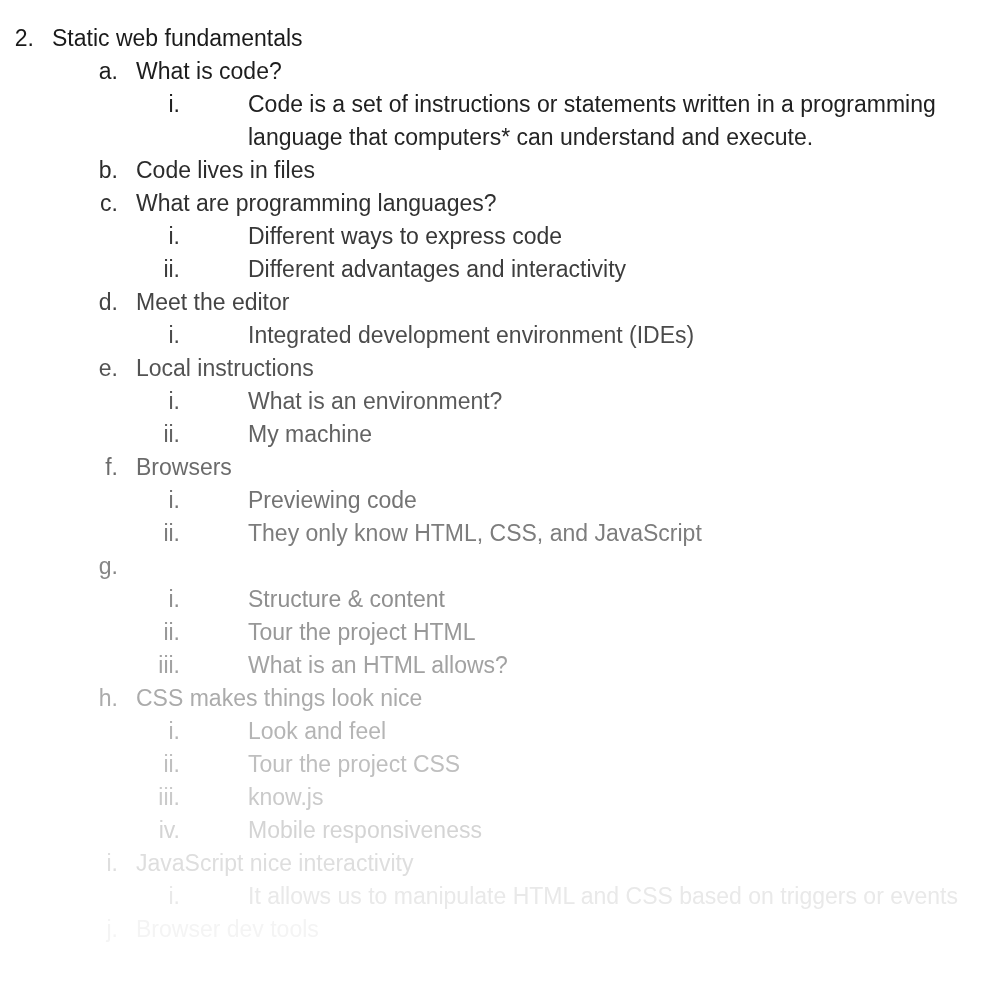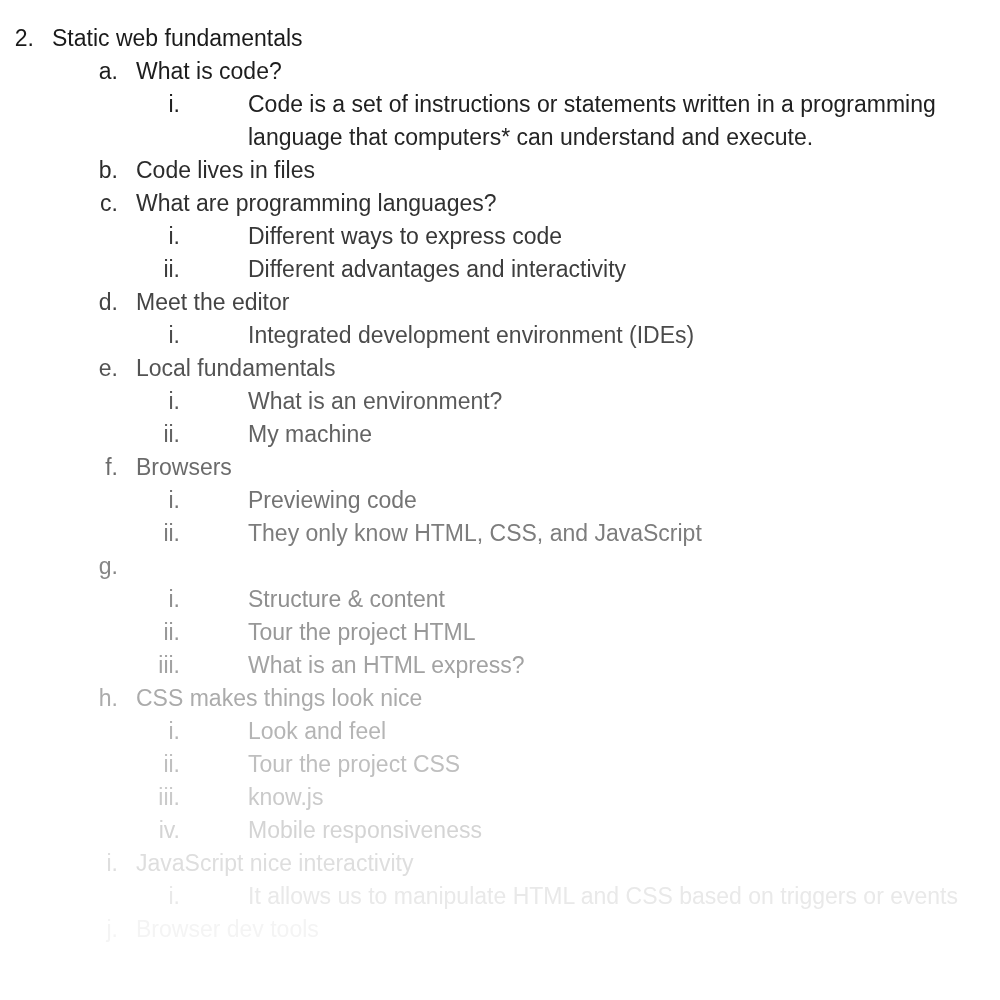--- a/index.html
+++ b/index.html
@@ -102,21 +102,21 @@
       <div class="li lvl2" style="top: 286px; position: absolute; left: 0px; width: 1000px; color: rgb(68, 68, 68);">
         <span class="marker">d.</span>
         <span class="text">Meet the editor</span>
       </div>
       <div class="li lvl3" style="top: 319px; position: absolute; left: 0px; width: 1000px; color: rgb(75, 75, 75);">
         <span class="marker">i.</span>
         <span class="text">Integrated development environment (IDEs)</span>
       </div>
       <div class="li lvl2" style="top: 352px; position: absolute; left: 0px; width: 1000px; color: rgb(83, 83, 83);">
         <span class="marker">e.</span>
-        <span class="text">Local fundamentals</span>
+        <span class="text">Local instructions</span>
       </div>
       <div class="li lvl3" style="top: 385px; position: absolute; left: 0px; width: 1000px; color: rgb(91, 91, 91);">
         <span class="marker">i.</span>
         <span class="text">What is an environment?</span>
       </div>
       <div class="li lvl3" style="top: 418px; position: absolute; left: 0px; width: 1000px; color: rgb(99, 99, 99);">
         <span class="marker">ii.</span>
         <span class="text">My machine</span>
       </div>
       <div class="li lvl2" style="top: 451px; position: absolute; left: 0px; width: 1000px; color: rgb(107, 107, 107);">
@@ -137,21 +137,21 @@
       <div class="li lvl3" style="top: 583px; position: absolute; left: 0px; width: 1000px; color: rgb(143, 143, 143);">
         <span class="marker">i.</span>
         <span class="text">Structure &amp; content</span>
       </div>
       <div class="li lvl3" style="top: 616px; position: absolute; left: 0px; width: 1000px; color: rgb(152, 152, 152);">
         <span class="marker">ii.</span>
         <span class="text">Tour the project HTML</span>
       </div>
       <div class="li lvl3" style="top: 649px; position: absolute; left: 0px; width: 1000px; color: rgb(162, 162, 162);">
         <span class="marker">iii.</span>
-        <span class="text">What is an HTML express?</span>
+        <span class="text">What is an HTML allows?</span>
       </div>
       <div class="li lvl2" style="top: 682px; position: absolute; left: 0px; width: 1000px; color: rgb(171, 171, 171);">
         <span class="marker">h.</span>
         <span class="text">CSS makes things look nice</span>
       </div>
       <div class="li lvl3" style="top: 715px; position: absolute; left: 0px; width: 1000px; color: rgb(181, 181, 181);">
         <span class="marker">i.</span>
         <span class="text">Look and feel</span>
       </div>
       <div class="li lvl3" style="top: 748px; position: absolute; left: 0px; width: 1000px; color: rgb(191, 191, 191);">

